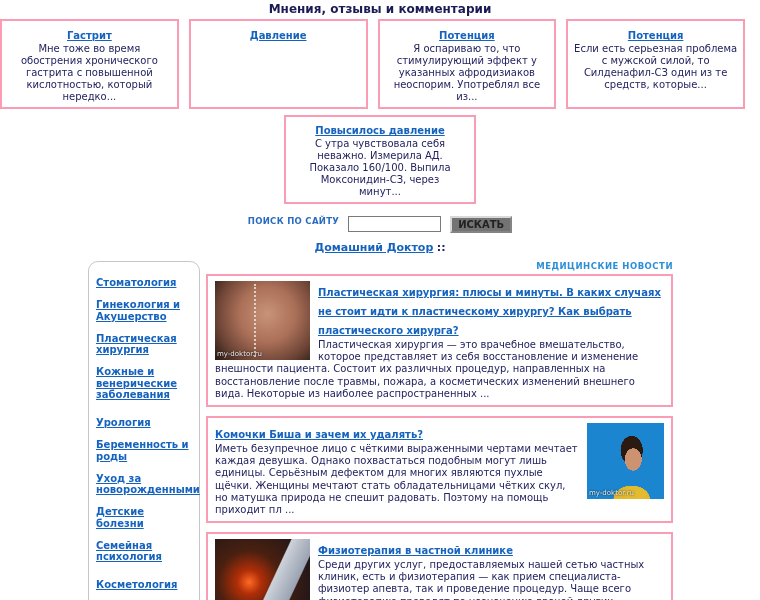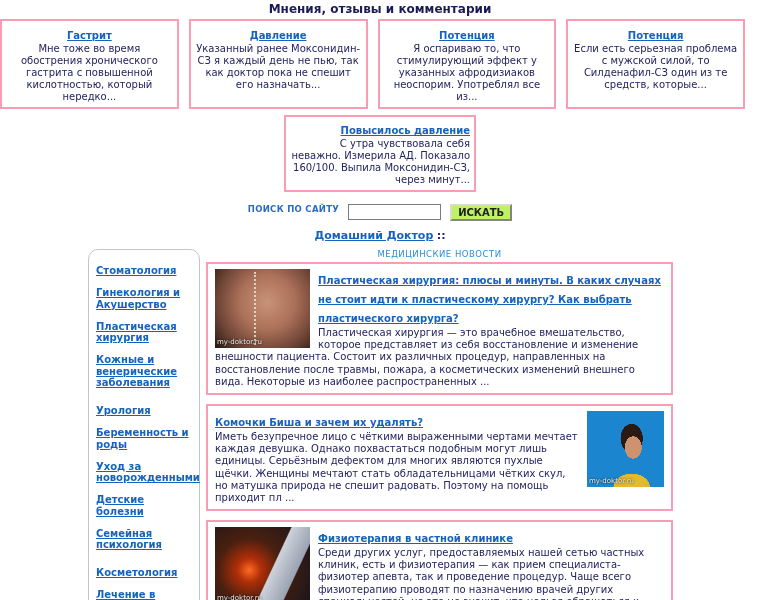--- a/index.html
+++ b/index.html
@@ -11,45 +11,45 @@
   
   .page-title { text-align:center; font-size:12px; font-weight:bold; color:#1a1a55; padding-top:2px; }
 
   
   .opinions-row { display:flex; gap:10px; margin:3px 15px 0 0; }
   .opinion-card { flex:1 1 0; border:2px solid #FB9CB5; padding:3px 5px 4px; text-align:center; background:#fff; }
   .opinion-card .card-title { display:inline-block; margin-bottom:2px; }
   .card-link { color:#1563BE; font-weight:bold; font-size:10px; text-decoration:underline; cursor:pointer; }
   .card-text { font-size:10px; line-height:1.2; color:#232360; }
 
-  .featured-box { width:192px; margin:6px auto 0; border:2px solid #FB9CB5; padding:2px 4px 4px; text-align:right; background:#fff; }
+  .featured-box { width:192px; margin:6px auto 0; border:2px solid #FB9CB5; padding:2px 16px 4px; text-align:center; background:#fff; }
 
   
   .search-row { margin-top:12px; display:flex; justify-content:center; gap:9px; }
   .search-label { color:#2A6BBF; font-weight:bold; font-size:8.5px; letter-spacing:.3px; }
   .search-input { width:93px; height:16px; border:1px solid #7a7a7a; font-size:10px; padding:0 2px; }
-  .search-button { font-size:10px; font-weight:bold; color:#222; background:#bef264;
+  .search-button { font-size:10px; font-weight:bold; color:#222; background:#737373;
     border:2px outset #d8d8d8; padding:0 6px; height:17px; cursor:pointer;
     font-family:"DejaVu Sans","Liberation Sans",sans-serif; }
 
   
   .site-row { margin-top:8px; text-align:center; font-size:11px; }
   .home-link { color:#1563BE; font-weight:bold; text-decoration:underline; cursor:pointer; }
   .home-suffix { color:#232360; font-weight:bold; }
 
   
   .content { display:flex; align-items:flex-start; margin:7px 0 0 88px; }
 
   .sidebar { width:112px; flex:0 0 112px; }
   .side-box { border:1px solid #c6c6c6; border-radius:10px; padding:9px 7px 2px; background:#fff; }
   .side-item { margin-bottom:9px; }
   .side-item a, .side-link { color:#1563BE; font-weight:bold; font-size:10px; text-decoration:underline; line-height:1.15; display:inline-block; cursor:pointer; }
 
   .main-col { width:467px; flex:0 0 467px; margin-left:6px; }
-  .news-heading { text-align:center; color:#2B8FD8; font-weight:normal; font-size:8.5px; letter-spacing:.5px; margin-bottom:3px; }
+  .news-heading { text-align:right; color:#2B8FD8; font-weight:bold; font-size:8.5px; letter-spacing:.5px; margin-bottom:3px; }
 
   .article { border:2px solid #FB9CB5; padding:5px 7px; margin-bottom:9px; background:#fff; overflow:hidden; }
   .article-title { color:#1563BE; font-weight:bold; font-size:10px; text-decoration:underline; line-height:1.25; cursor:pointer; }
   .article-text { font-size:10px; line-height:1.22; margin-top:1px; }
 
   
   .thumb { position:relative; overflow:hidden; cursor:pointer; }
   .thumb.left  { float:left;  margin:0 8px 2px 0; }
   .thumb.right { float:right; margin:0 0 2px 8px; }
   .watermark { position:absolute; left:2px; bottom:2px; font-size:7px; color:#e9e9e9;
@@ -80,21 +80,20 @@
 
   <div class="page-title">Мнения, отзывы и комментарии</div>
 
   <div class="opinions-row">
     <div class="opinion-card">
       <span class="card-link card-title">Гастрит</span>
       <div class="card-text">Мне тоже во время обострения хронического гастрита с повышенной кислотностью, который нередко...</div>
     </div>
     <div class="opinion-card">
       <span class="card-link card-title">Давление</span>
-      <div class="card-text">Указанный ранее Моксонидин-СЗ я каждый день не пью, так как доктор пока не спешит его назначать...</div>
     </div>
     <div class="opinion-card">
       <span class="card-link card-title">Потенция</span>
       <div class="card-text">Я оспариваю то, что стимулирующий эффект у указанных афродизиаков неоспорим. Употреблял все из...</div>
     </div>
     <div class="opinion-card">
       <span class="card-link card-title">Потенция</span>
       <div class="card-text">Если есть серьезная проблема с мужской силой, то Силденафил-СЗ один из те средств, которые...</div>
     </div>
   </div>

